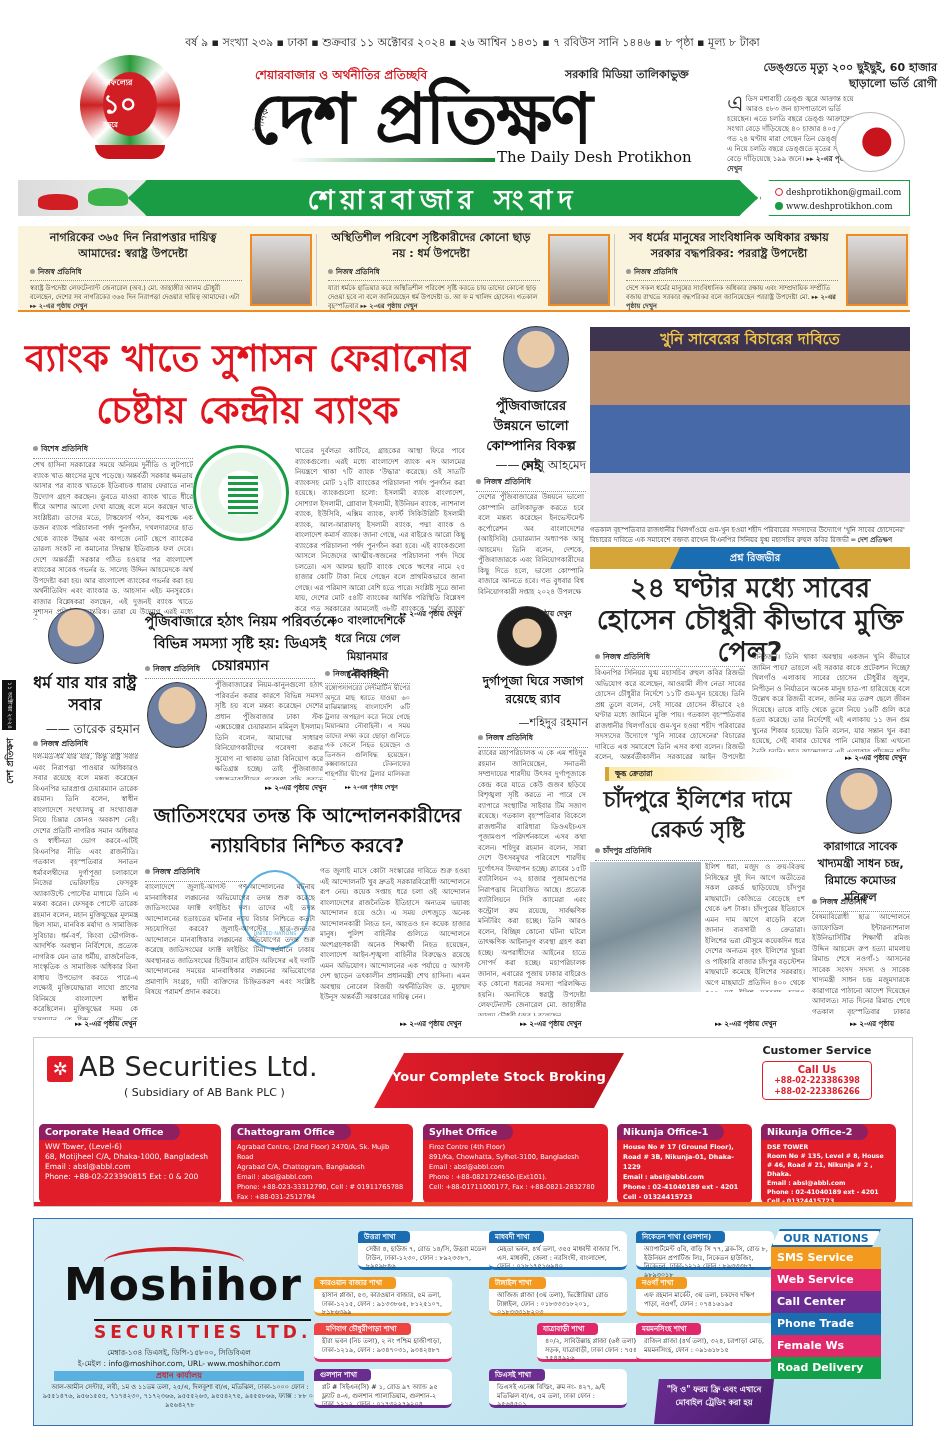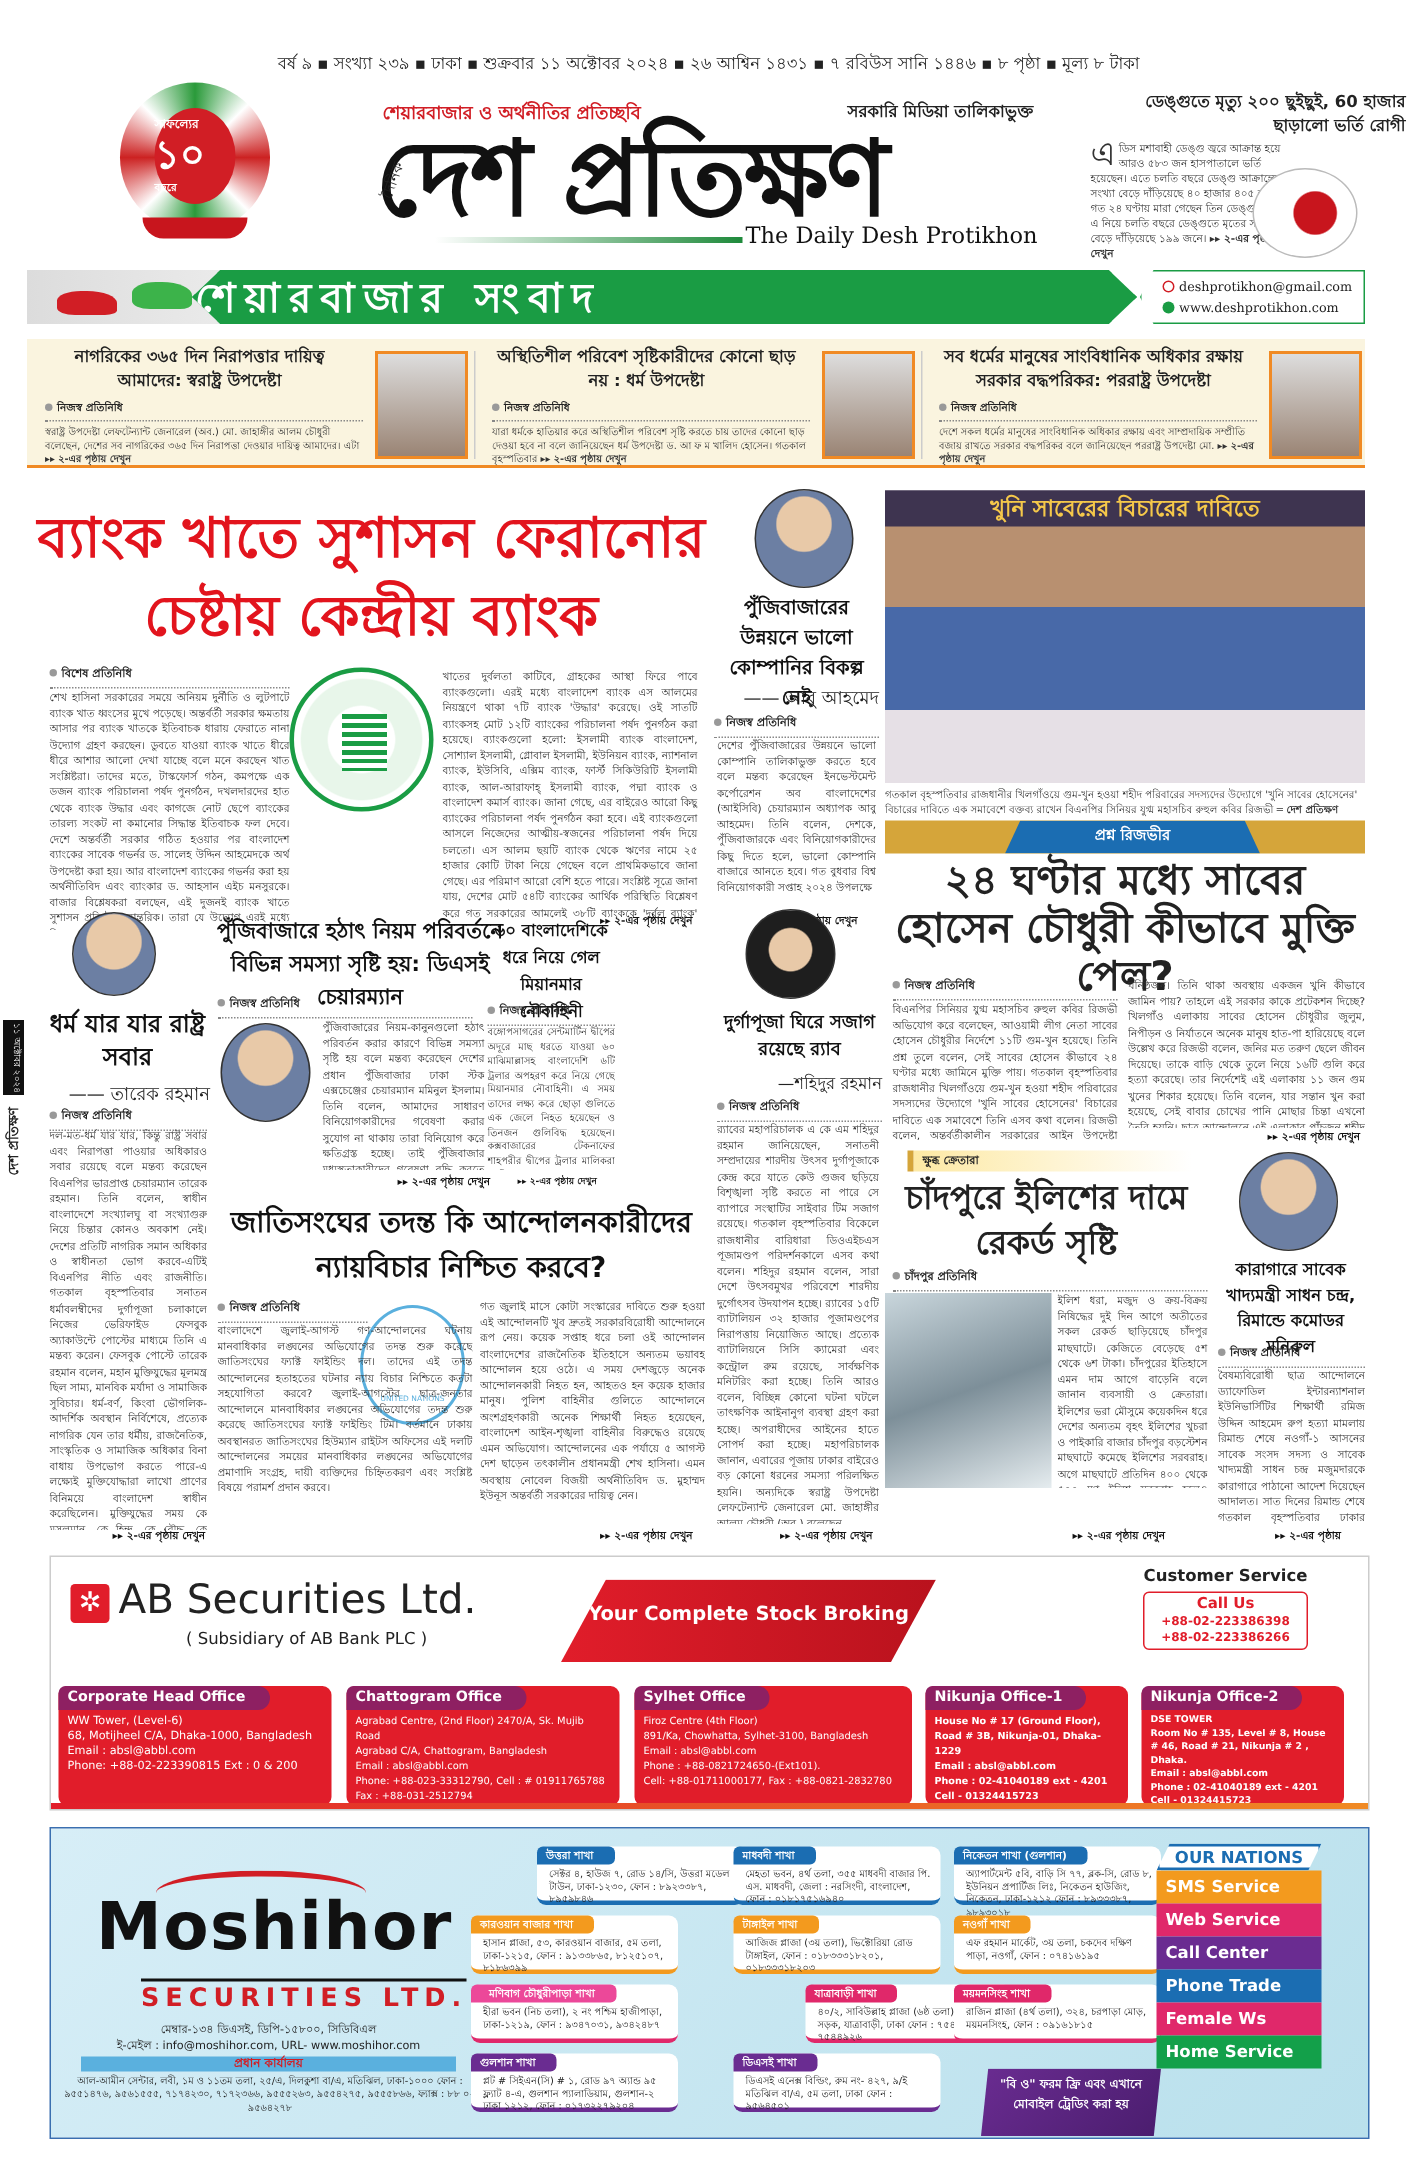--- a/index.html
+++ b/index.html
@@ -21,21 +21,21 @@
 .english{left:497px;top:148px;font-family:"DejaVu Serif",serif;font-size:15px;color:#111}
 .dengue{left:727px;top:60px;width:210px}
 .dengue h3{font-size:11px;text-align:right;font-weight:bold;line-height:16px}
 .dengue p{font-size:7px;line-height:10px;color:#333;width:130px;margin-top:2px}
 .dengue .dropcap{font-size:22px;float:left;line-height:20px;margin-right:2px}
 .mosquito{left:835px;top:112px;width:70px;height:60px;border-radius:50%;border:1px solid #bbb;background:radial-gradient(circle at 60% 50%,#c8151d 0 14px,#fff 15px)}
 .banner{left:18px;top:180px;width:892px;height:36px}
 .banner .left{position:absolute;left:0;top:0;width:180px;height:36px;background:linear-gradient(90deg,#dcdcdc,#f0f0f0);clip-path:polygon(0 0,92% 0,100% 50%,92% 100%,0 100%)}
 .banner .bear{position:absolute;left:20px;top:14px;width:40px;height:16px;background:#d11e25;border-radius:40% 50% 20% 30%}
 .banner .bull{position:absolute;left:70px;top:8px;width:40px;height:18px;background:#3cb34a;border-radius:40% 50% 20% 30%}
-.banner .mid{position:absolute;left:110px;top:0;width:630px;height:36px;background:#1a9c44;clip-path:polygon(3% 0,97% 0,100% 50%,97% 100%,3% 100%,0 50%);border:2px solid #1a9c44;color:#fff;font-size:27px;font-weight:bold;line-height:36px;letter-spacing:6px}
+.banner .mid{position:absolute;left:110px;top:0;width:630px;height:36px;background:#1a9c44;clip-path:polygon(3% 0,97% 0,100% 50%,97% 100%,3% 100%,0 50%);border:2px solid #1a9c44;color:#fff;font-size:27px;font-weight:bold;text-align:center;line-height:36px;letter-spacing:6px}
 .banner .contact{position:absolute;left:742px;top:0;width:150px;height:36px;border:1px solid #1a9c44;clip-path:polygon(6% 0,100% 0,100% 100%,6% 100%,0 50%);font-family:"DejaVu Serif",serif;font-size:8.5px;padding:4px 0 0 14px;line-height:14px}
 .ico-mail{display:inline-block;width:8px;height:8px;border-radius:50%;border:1px solid #d11e25;margin-right:3px;vertical-align:-1px}
 .ico-web{display:inline-block;width:8px;height:8px;border-radius:50%;background:#1a9c44;margin-right:3px;vertical-align:-1px}
 .topstrip{left:18px;top:226px;width:892px;height:86px;background:#faf4df;border-bottom:2px solid #f08a24}
 .tbox{position:absolute;top:4px;width:292px;height:78px}
 .tbox h4{position:absolute;left:6px;top:0;width:210px;font-size:11px;text-align:center;line-height:16px;font-weight:bold}
 .tbox .by{position:absolute;left:8px;top:36px;font-size:7px;font-weight:bold}
 .tbox p{position:absolute;left:8px;top:50px;width:212px;font-size:6.5px;line-height:9px;color:#333;border-top:1px dotted #888;padding-top:3px}
 .tbox .photo{position:absolute;right:2px;top:4px;width:62px;height:72px;border:2px solid #f08a24;background:linear-gradient(#ddd,#9a8474)}
 .dot{display:inline-block;width:5px;height:5px;border-radius:50%;background:#999;margin-right:3px}
@@ -319,21 +319,21 @@
   <div id="branches">
       <div class="branch" style="left: 280px; top: 12px; border-bottom-color: rgb(27, 109, 178); margin-left: 44px;">
         <div class="bname" style="background: rgb(27, 109, 178);">উত্তরা শাখা</div>
         <div>সেক্টর ৪, হাউজ ৭, রোড ১৪/সি, উত্তরা মডেল টাউন, ঢাকা-১২৩০, ফোন : ৮৯২৩৩৮৭, ৮৯৫৯৮৪৬</div>
       </div>
       <div class="branch" style="left: 280px; top: 58px; border-bottom-color: rgb(243, 154, 30);">
         <div class="bname" style="background: rgb(243, 154, 30);">কারওয়ান বাজার শাখা</div>
         <div>হাসান প্লাজা, ৫৩, কারওয়ান বাজার, ৫ম তলা, ঢাকা-১২১৫, ফোন : ৯১৩৩৮৬৫, ৮১২৫১০৭, ৮১৮৬৩৯৯</div>
       </div>
       <div class="branch" style="left: 280px; top: 104px; border-bottom-color: rgb(224, 40, 106);">
-        <div class="bname" style="background: #ec4899; padding-left: 12px;">মণিবাগ চৌধুরীপাড়া শাখা</div>
+        <div class="bname" style="background: #ef4444; padding-left: 12px;">মণিবাগ চৌধুরীপাড়া শাখা</div>
         <div>হীরা ভবন (নিচ তলা), ২ নং পশ্চিম হাজীপাড়া, ঢাকা-১২১৯, ফোন : ৯৩৪৭০৩১, ৯৩৪২৪৮৭</div>
       </div>
       <div class="branch" style="left: 280px; top: 150px; border-bottom-color: rgb(106, 44, 145);">
         <div class="bname" style="background: rgb(106, 44, 145);">গুলশান শাখা</div>
         <div>প্লট # সিইএন(সি) # ১, রোড ৯৭ অ্যান্ড ৯৫ ফ্ল্যাট ৪-এ, গুলশান প্যালাডিয়াম, গুলশান-২ ঢাকা ১২১২, ফোন : ০১৭৩২২৭৯২০৪</div>
       </div>
       <div class="branch" style="left: 455px; top: 12px; border-bottom-color: rgb(27, 109, 178);">
         <div class="bname" style="background: rgb(27, 109, 178);">মাধবদী শাখা</div>
         <div>মেহতা ভবন, ৪র্থ তলা, ৩৫৫ মাধবদী বাজার পি. এস. মাধবদী, জেলা : নরসিংদী, বাংলাদেশ, ফোন : ০১৮১৭৫১৬৯৪০</div>
       </div>
@@ -366,16 +366,16 @@
   <div class="promo">"বি ও" ফরম ফ্রি এবং এখানে মোবাইল ট্রেডিং করা হয়</div>
 
   <div class="services">
     <div class="hd">OUR NATIONS</div>
     <div id="svc-list">
         <div class="svc" style="background: rgb(243, 154, 30);">SMS Service</div>
         <div class="svc" style="background: rgb(224, 40, 106);">Web Service</div>
         <div class="svc" style="background: rgb(106, 44, 145);">Call Center</div>
         <div class="svc" style="background: rgb(27, 109, 178);">Phone Trade</div>
         <div class="svc" style="background: rgb(224, 40, 106);">Female Ws</div>
-        <div class="svc" style="background: rgb(19, 160, 74);">Home Service</div>
+        <div class="svc" style="background: rgb(19, 160, 74);">Road Delivery</div>
       </div>
   </div>
 </div>
 
 </body></html>

